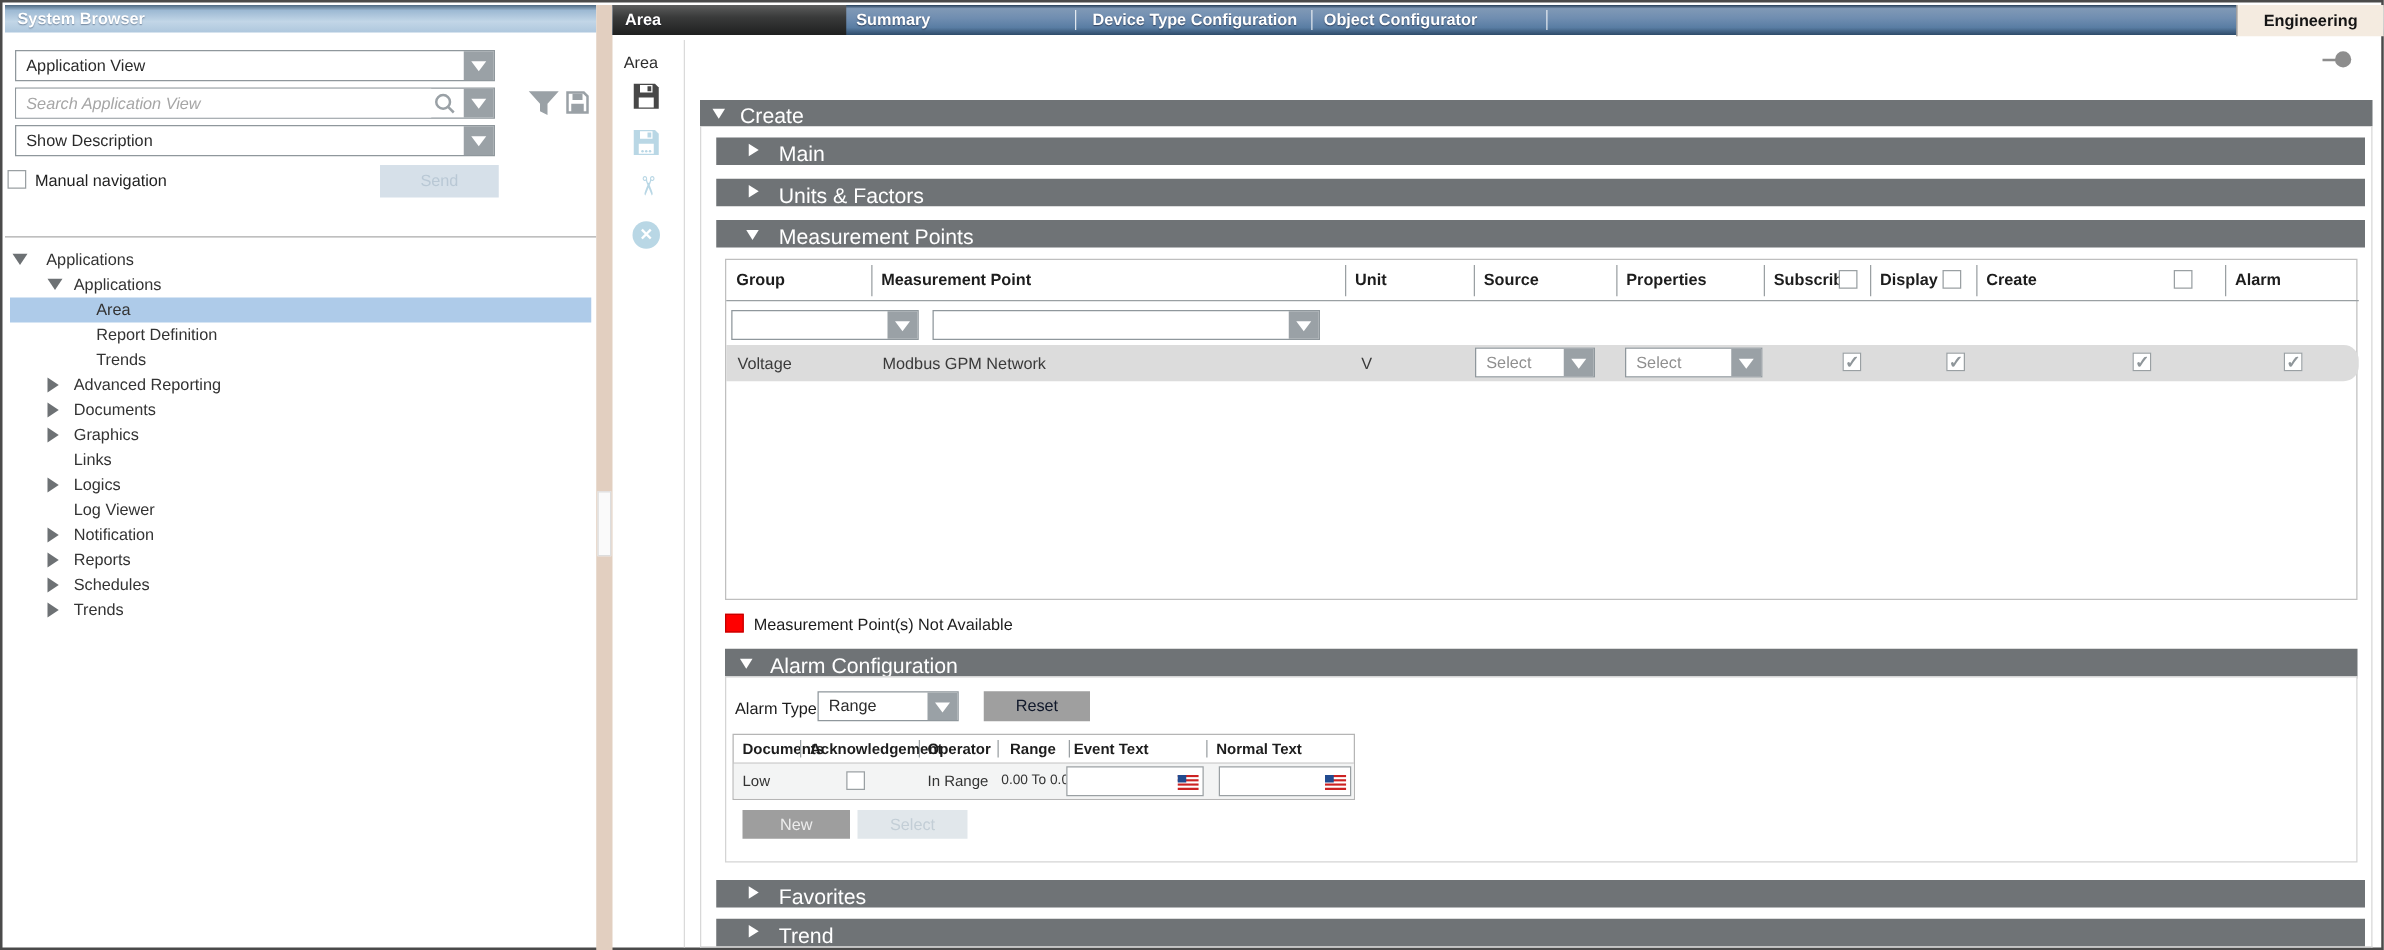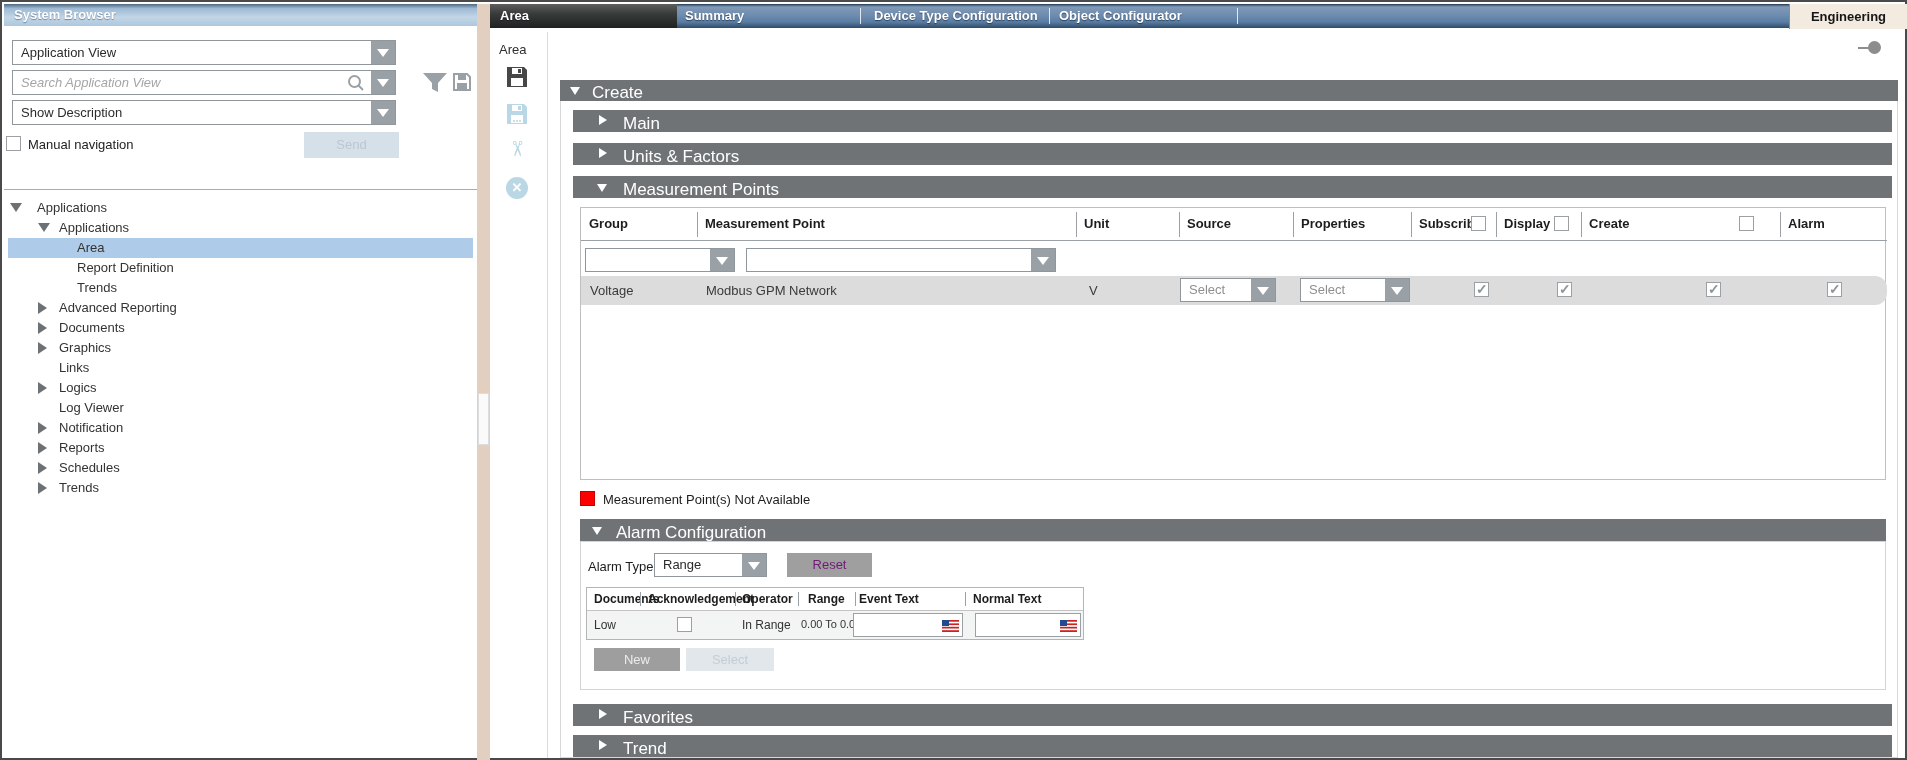--- a/index.html
+++ b/index.html
@@ -88,21 +88,21 @@
   #mp-row .rv { position:absolute; top:7px; white-space:nowrap; }
   .combo.small { height:24px; }
   .combo .ph { color:#8f8f8f; }
 
   
   #al-box { position:absolute; left:578px; top:539px; width:1306px; height:149px;
     border:1px solid #d4d4d4; background:#fff; }
   #al-type-lab { position:absolute; left:586px; top:557px; font-size:13px; color:#1d1d1d; }
   .gbtn { position:absolute; font-size:13px; text-align:center; }
   #reset-btn { left:785px; top:551px; width:85px; height:24px; background:#9f9f9f;
-    color:#701a75; line-height:24px; }
+    color:#0f172a; line-height:24px; }
   #al-table { position:absolute; left:584px; top:585px; width:498px; height:53px;
     border:1px solid #b5b5b5; background:#fff; }
   #al-table .hlab { top:4px; font-size:12px; }
   #al-table .hdiv { top:4px; height:14px; }
   #al-hrule { position:absolute; left:0; top:22px; width:496px; height:1px; background:#c3c3c3; }
   #al-row { position:absolute; left:0; top:23px; width:496px; height:28px; background:#f3f4f4;
     font-size:12px; color:#333; }
   #al-row .rv { position:absolute; top:7px; white-space:nowrap; }
   .tinput { position:absolute; background:#fff; border:1px solid #9aa0a3; height:24px; }
   .tinput input { position:absolute; left:2px; top:2px; width:80px; height:18px; border:none;

